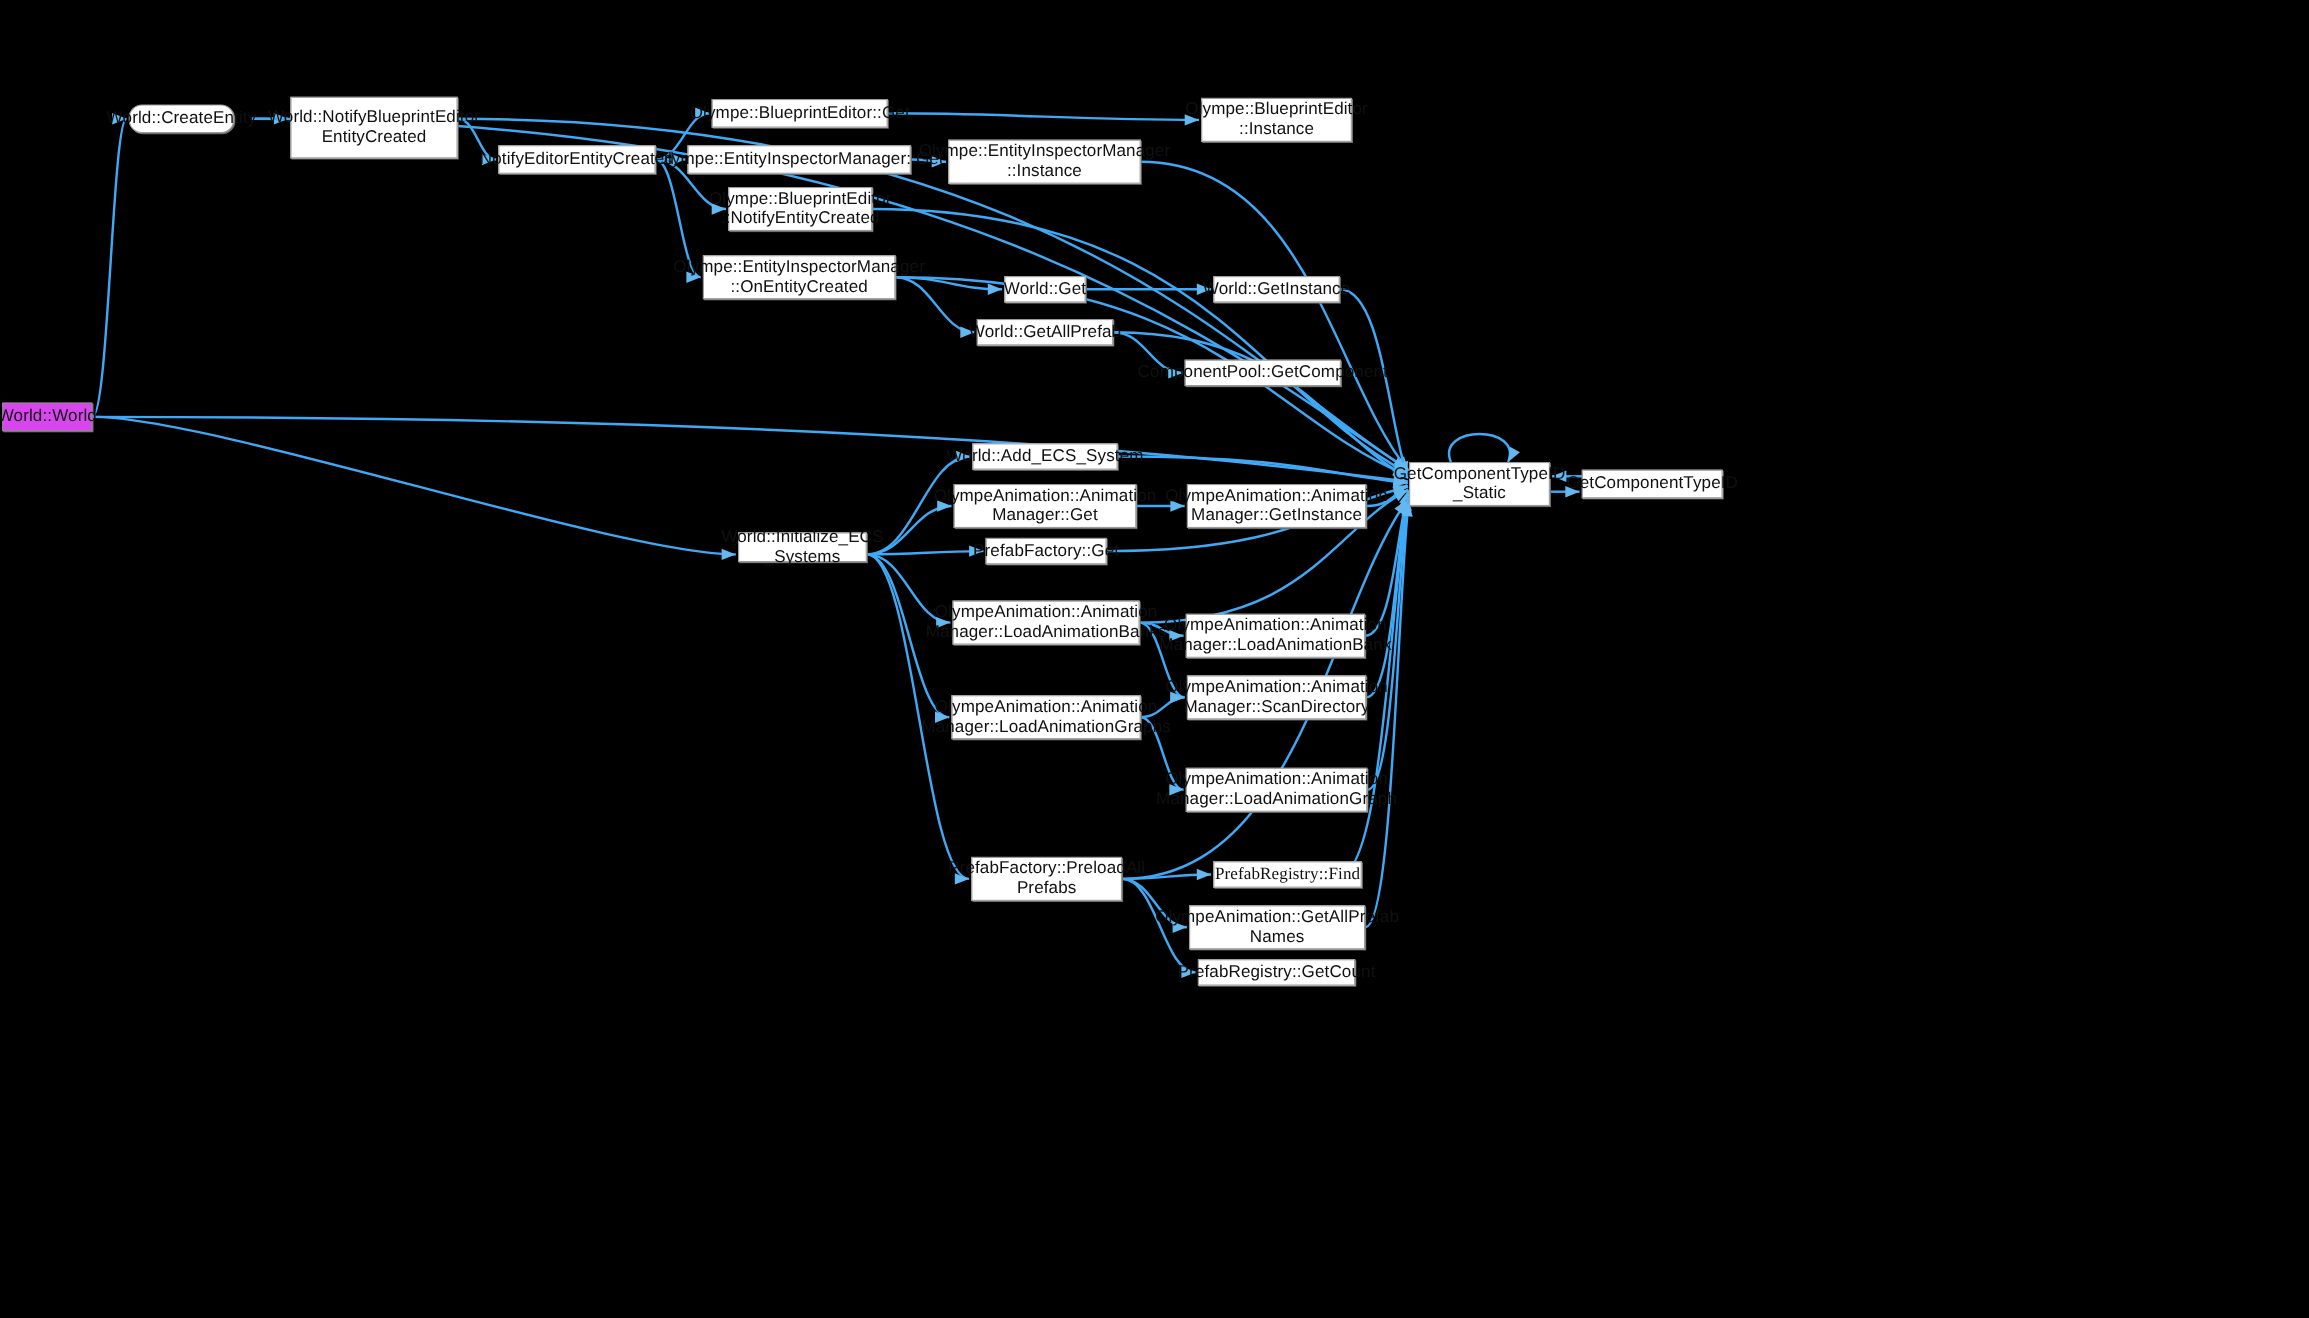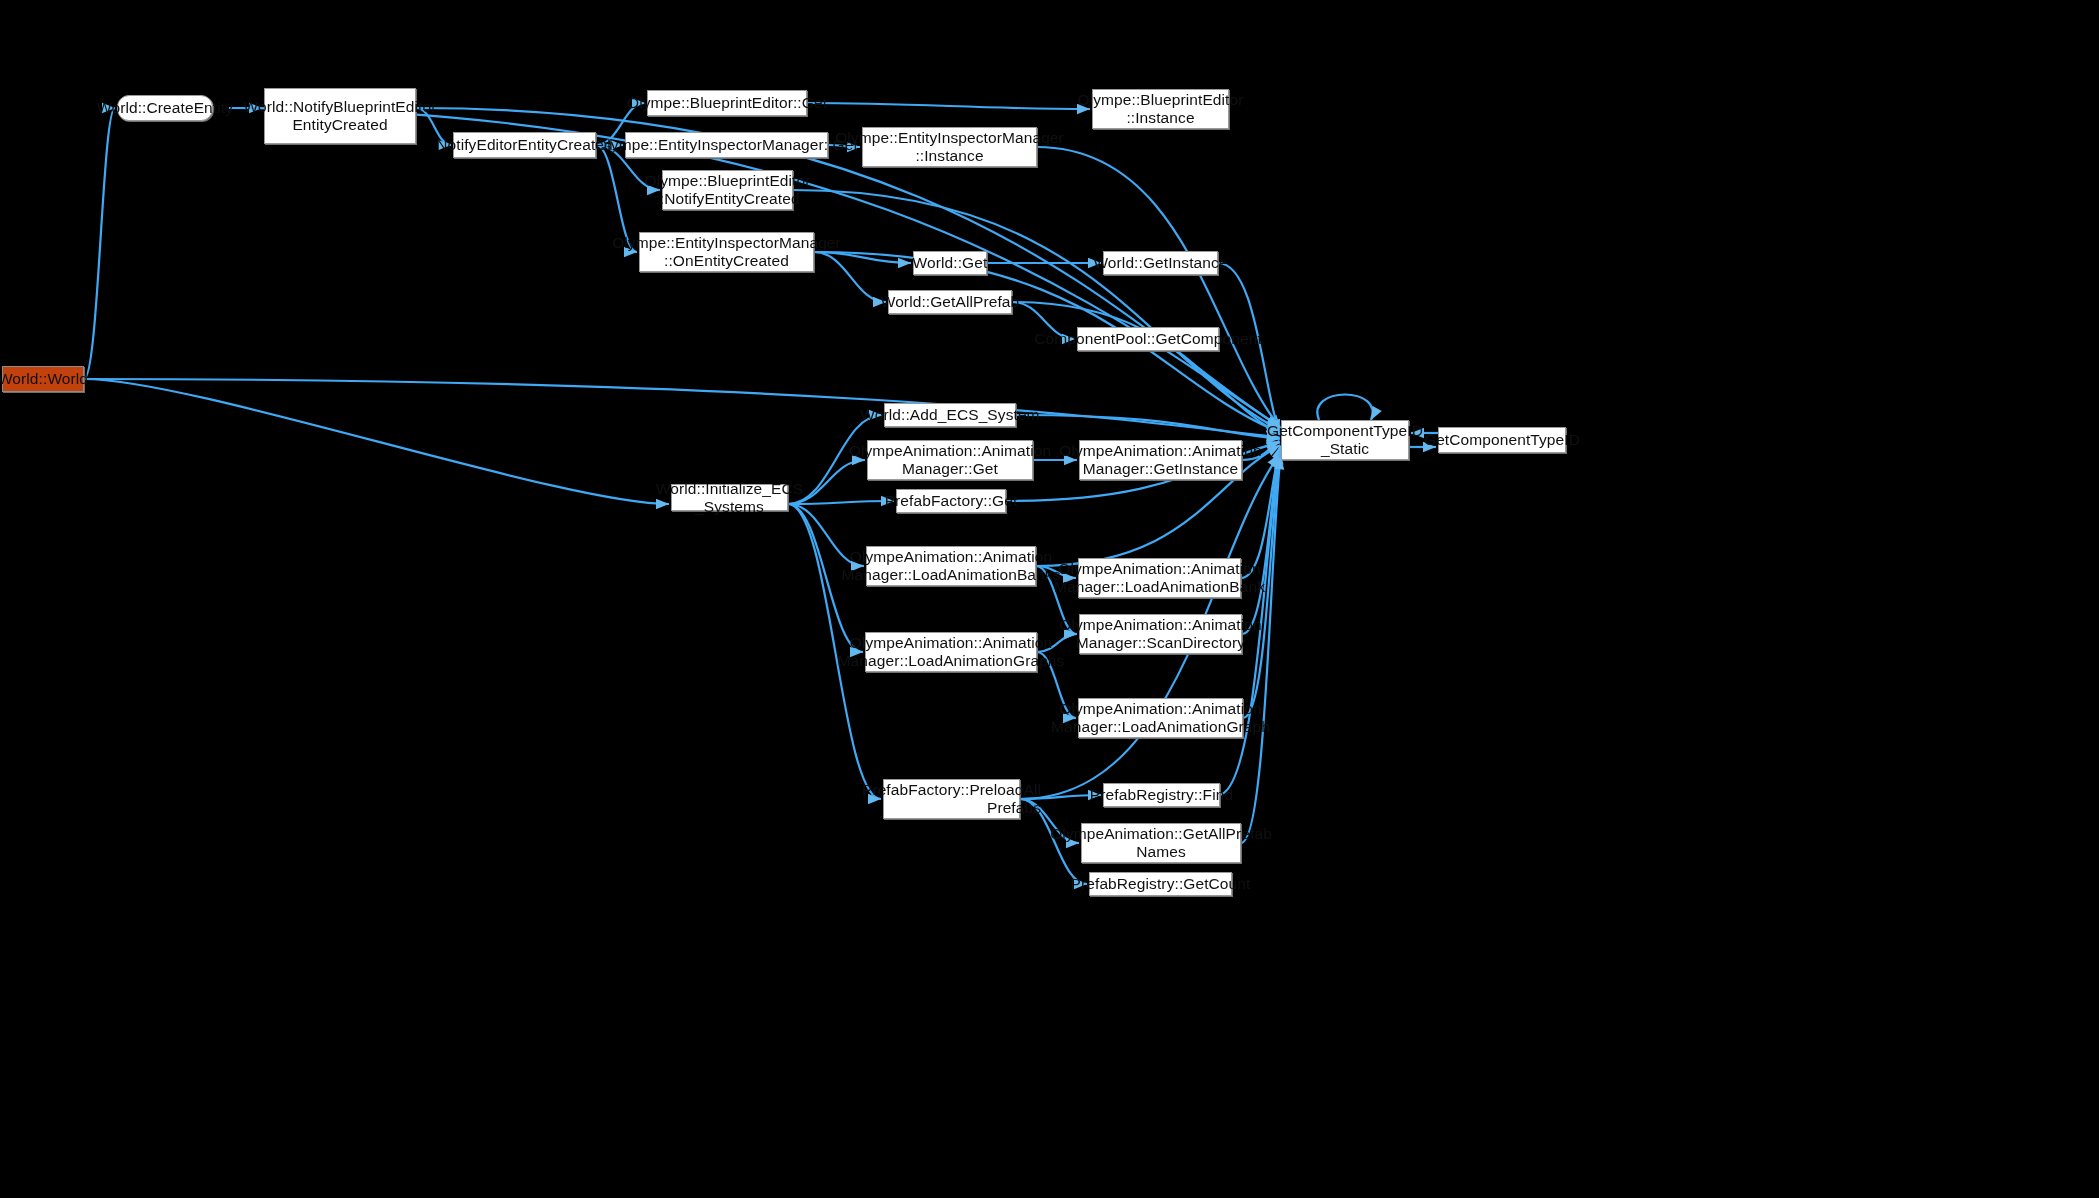--- a/index.html
+++ b/index.html
@@ -42,21 +42,21 @@
     justify-content: center;
     text-align: center;
     color: #101010;
     font-size: 15.5px;
     line-height: 1.15;
     letter-spacing: 0.1px;
     white-space: pre-line;
     padding: 0 4px;
   }
   .node.selected {
-    background: #c2410c;
+    background: #d946ef;
     border: 1px solid #8c8c8c;
   }
 </style>
 </head>
 <body>
 
 <div id="graph-root">
   <svg id="edges" viewBox="0 0 2099 1198">
       <g>
         <path class="edge-path" d="M 84 379 C 98.85 379, 102.15 108, 115 108"></path>
@@ -289,20 +289,20 @@
       <div class="node" style="left: 866px; top: 546px; width: 170px; height: 40px;">OlympeAnimation::Animation
 Manager::LoadAnimationBanks</div>
       <div class="node" style="left: 1078px; top: 558px; width: 163px; height: 40px;">OlympeAnimation::Animation
 Manager::LoadAnimationBank</div>
       <div class="node" style="left: 1079px; top: 614px; width: 163px; height: 40px;">OlympeAnimation::Animation
 Manager::ScanDirectory</div>
       <div class="node" style="left: 865px; top: 632px; width: 172px; height: 40px;">OlympeAnimation::Animation
 Manager::LoadAnimationGraphs</div>
       <div class="node" style="left: 1078px; top: 698px; width: 165px; height: 40px;">OlympeAnimation::Animation
 Manager::LoadAnimationGraph</div>
-      <div class="node" style="left: 883px; top: 779px; width: 137px; height: 40px; text-align: right;">PrefabFactory::PreloadAll
+      <div class="node" style="left: 883px; top: 779px; width: 137px; height: 40px;">PrefabFactory::PreloadAll
 Prefabs</div>
-      <div class="node" style="left: 1103px; top: 783px; width: 117px; height: 24px;">PrefabRegistry::Find</div>
+      <div class="node" style="left: 1103px; top: 783px; width: 135px; height: 24px; font-family: Liberation Serif, serif;">PrefabRegistry::Find</div>
       <div class="node" style="left: 1081px; top: 823px; width: 160px; height: 40px;">OlympeAnimation::GetAllPrefab
 Names</div>
       <div class="node" style="left: 1089px; top: 872px; width: 143px; height: 24px;">PrefabRegistry::GetCount</div>
     </div>
 </div>
 
 </body></html>

